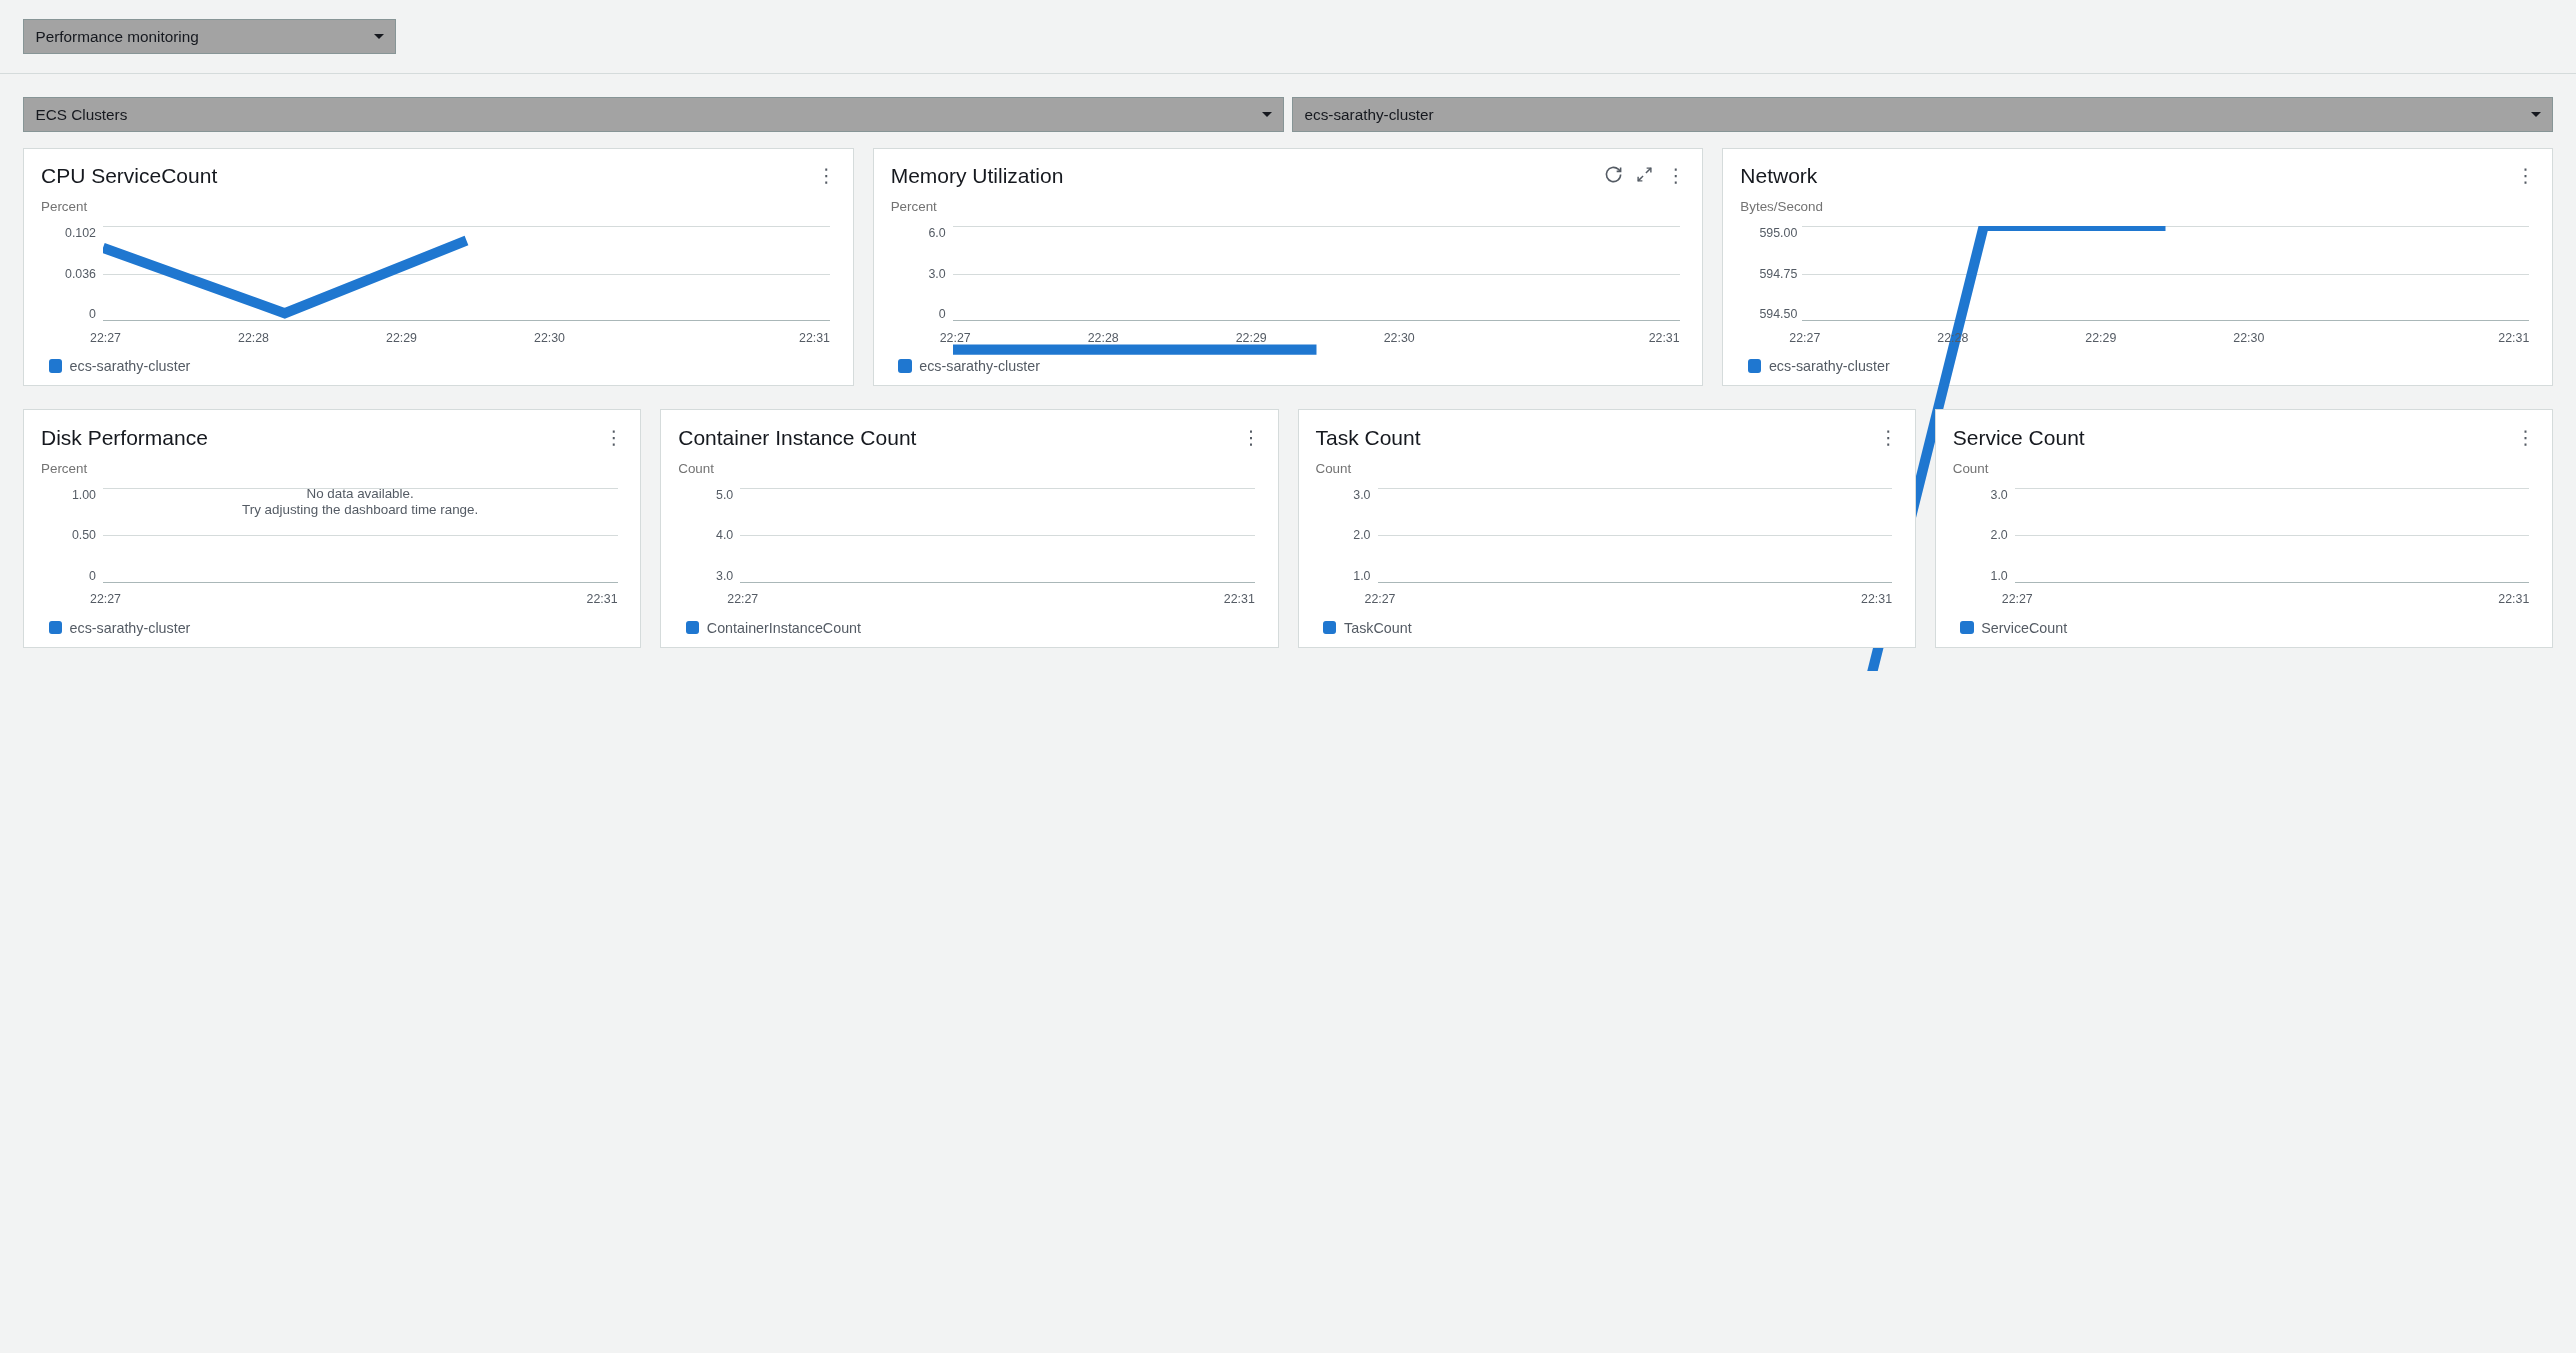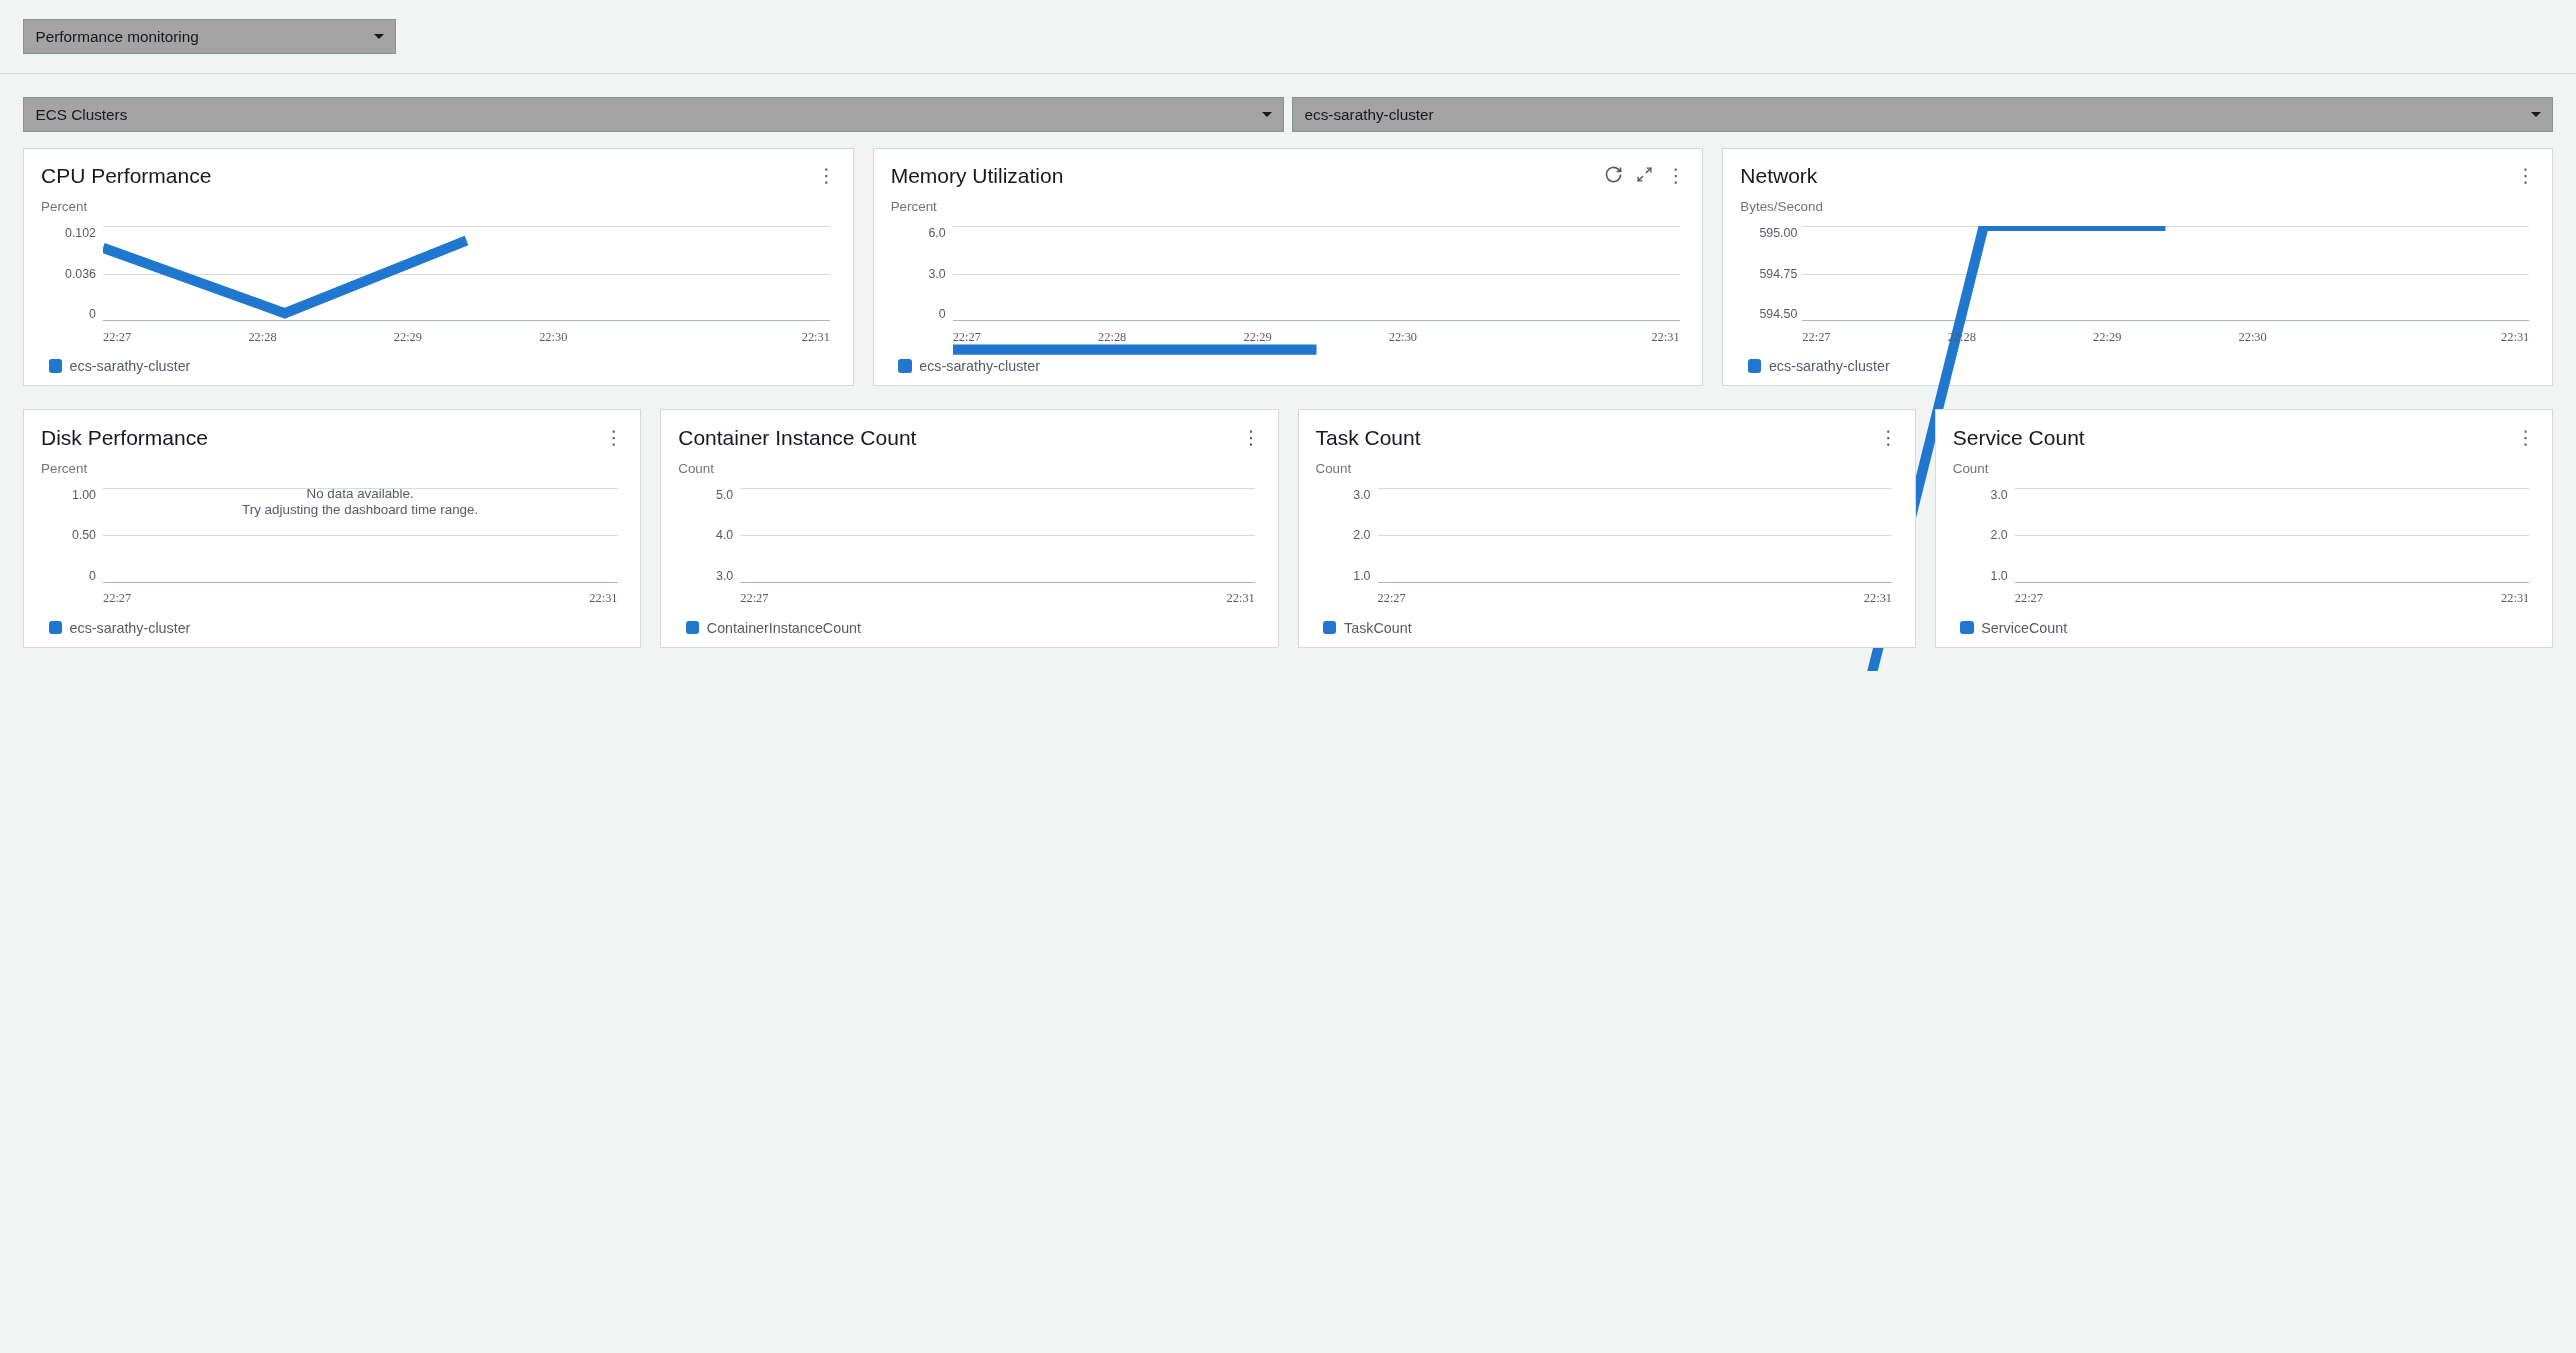--- a/index.html
+++ b/index.html
@@ -65,21 +65,21 @@
     .chart-area { position: relative; height: 134px; }
     .y-ticks { position: absolute; left:0; top:7.6px; bottom:31px; width:55px; display:flex; flex-direction:column; justify-content:space-between; text-align:right; font-size:12.4px; color:#545b64;}
     .y-ticks.wide { width:57px;justify-content:space-between; }
     .plot {
       position:absolute; left:62px; right:5.7px; top:7.6px; bottom:31px;
     }
     .gridline { position:absolute; left:0; right:0; border-top:1px solid #d5dbdb; }
     .baseline { position:absolute; left:0; right:0; bottom:0; border-top:1px solid #aab7b8;}
     svg.series { position:absolute; inset:0; }
 
-    .x-ticks { position:absolute; left:62px; right:5.7px; bottom:7.6px; display:flex; font-size:12.4px; color:#545b64;font-family:Liberation Serif, serif;}
+    .x-ticks { position:absolute; left:49px; right:5.7px; bottom:7.6px; display:flex; font-size:12.4px; color:#545b64;}
     .x-ticks span { flex:1; text-align:left; }
     .x-ticks.compact span:first-child{ text-align:left;}
     .x-ticks.compact span:last-child{ text-align:right;}
 
     .legend { margin-top: 5.7px; display:flex; align-items:center; gap:7.6px; font-size:14.3px; color:#545b64; padding-left:7.6px;}
     .legend .swatch { width:13.4px; height:13.4px; background:#1f77d0; border-radius:2.9px; }
 
     .nodata-overlay {
       position:absolute; left:62px; right:6px; top:5.7px;
       text-align:center; font-size:13.4px; color:#545b64; line-height:1.2;
@@ -105,21 +105,21 @@
   <div class="dropdown wide">
     <span>ecs-sarathy-cluster</span>
     <span class="caret"></span>
   </div>
 </div>
 
 <div class="grid top3">
 
   <div class="card">
     <div class="card-header">
-      <div class="card-title">CPU Performance</div>
+      <div class="card-title">CPU ServiceCount</div>
       <div class="card-actions">
         <span class="icon-btn dots-vert"></span>
       </div>
     </div>
     <div class="unit-label">Percent</div>
     <div class="chart-area">
       <div class="y-ticks">
         <span>0.102</span>
         <span>0.036</span>
         <span>0</span>

